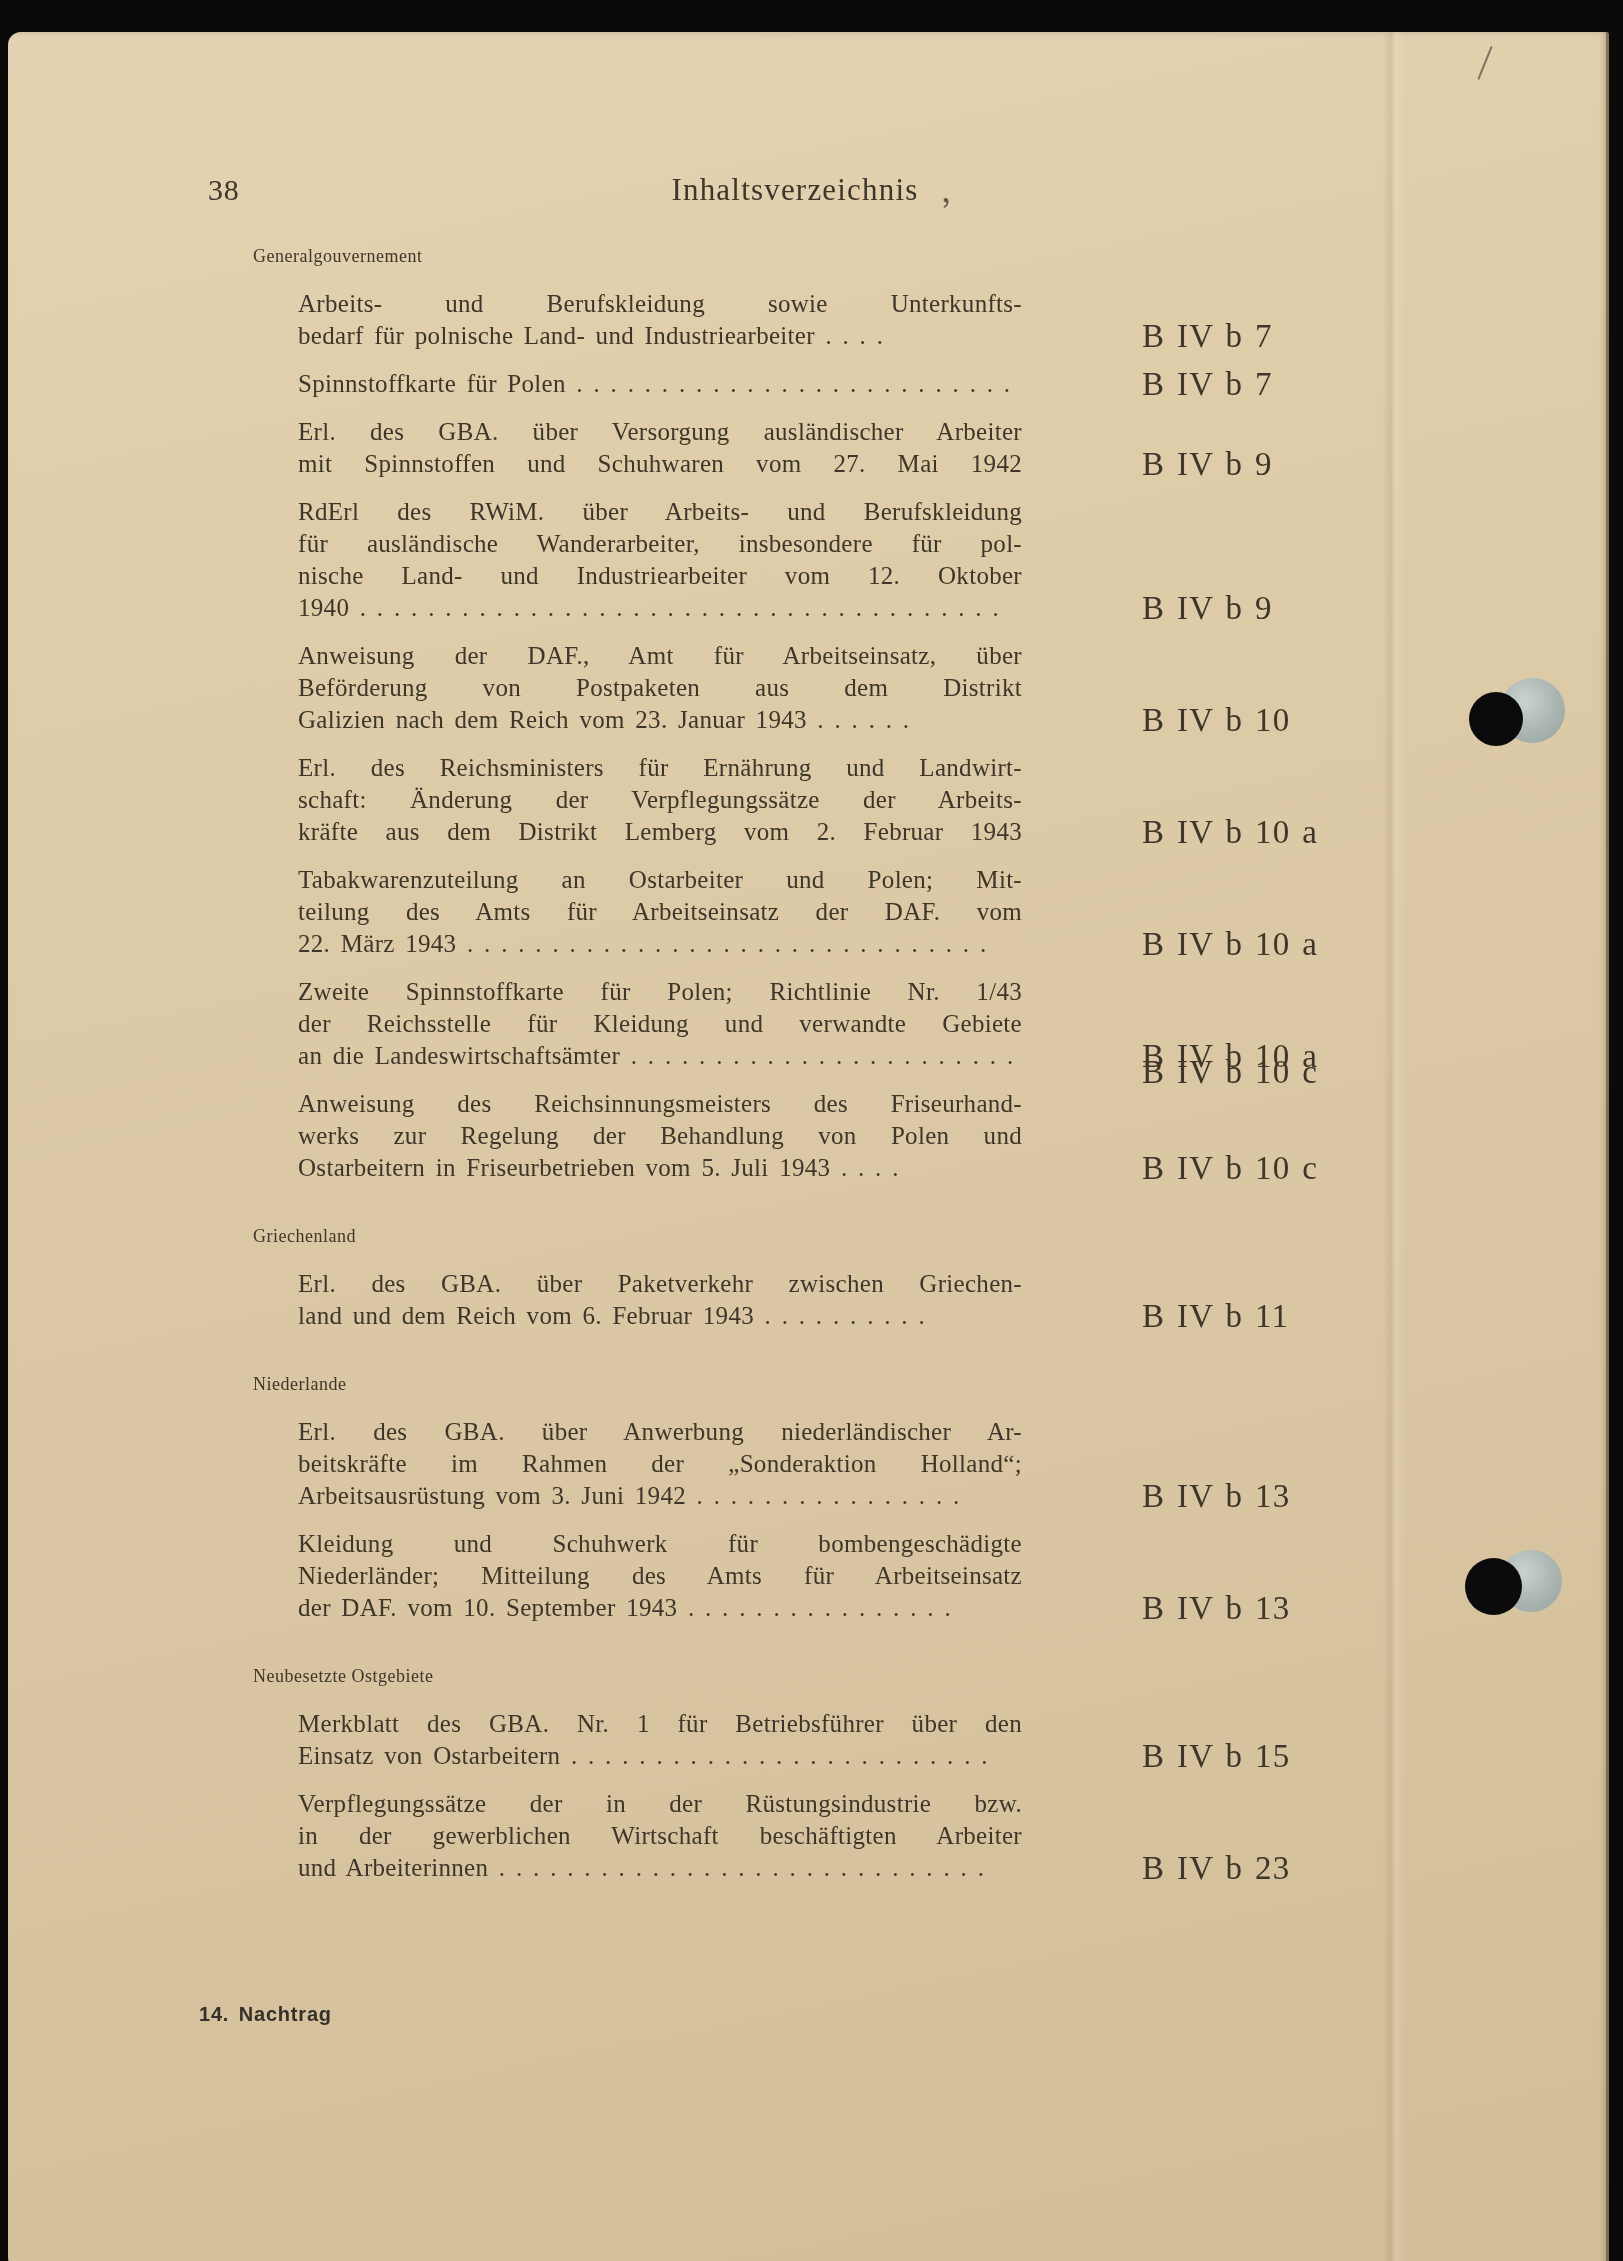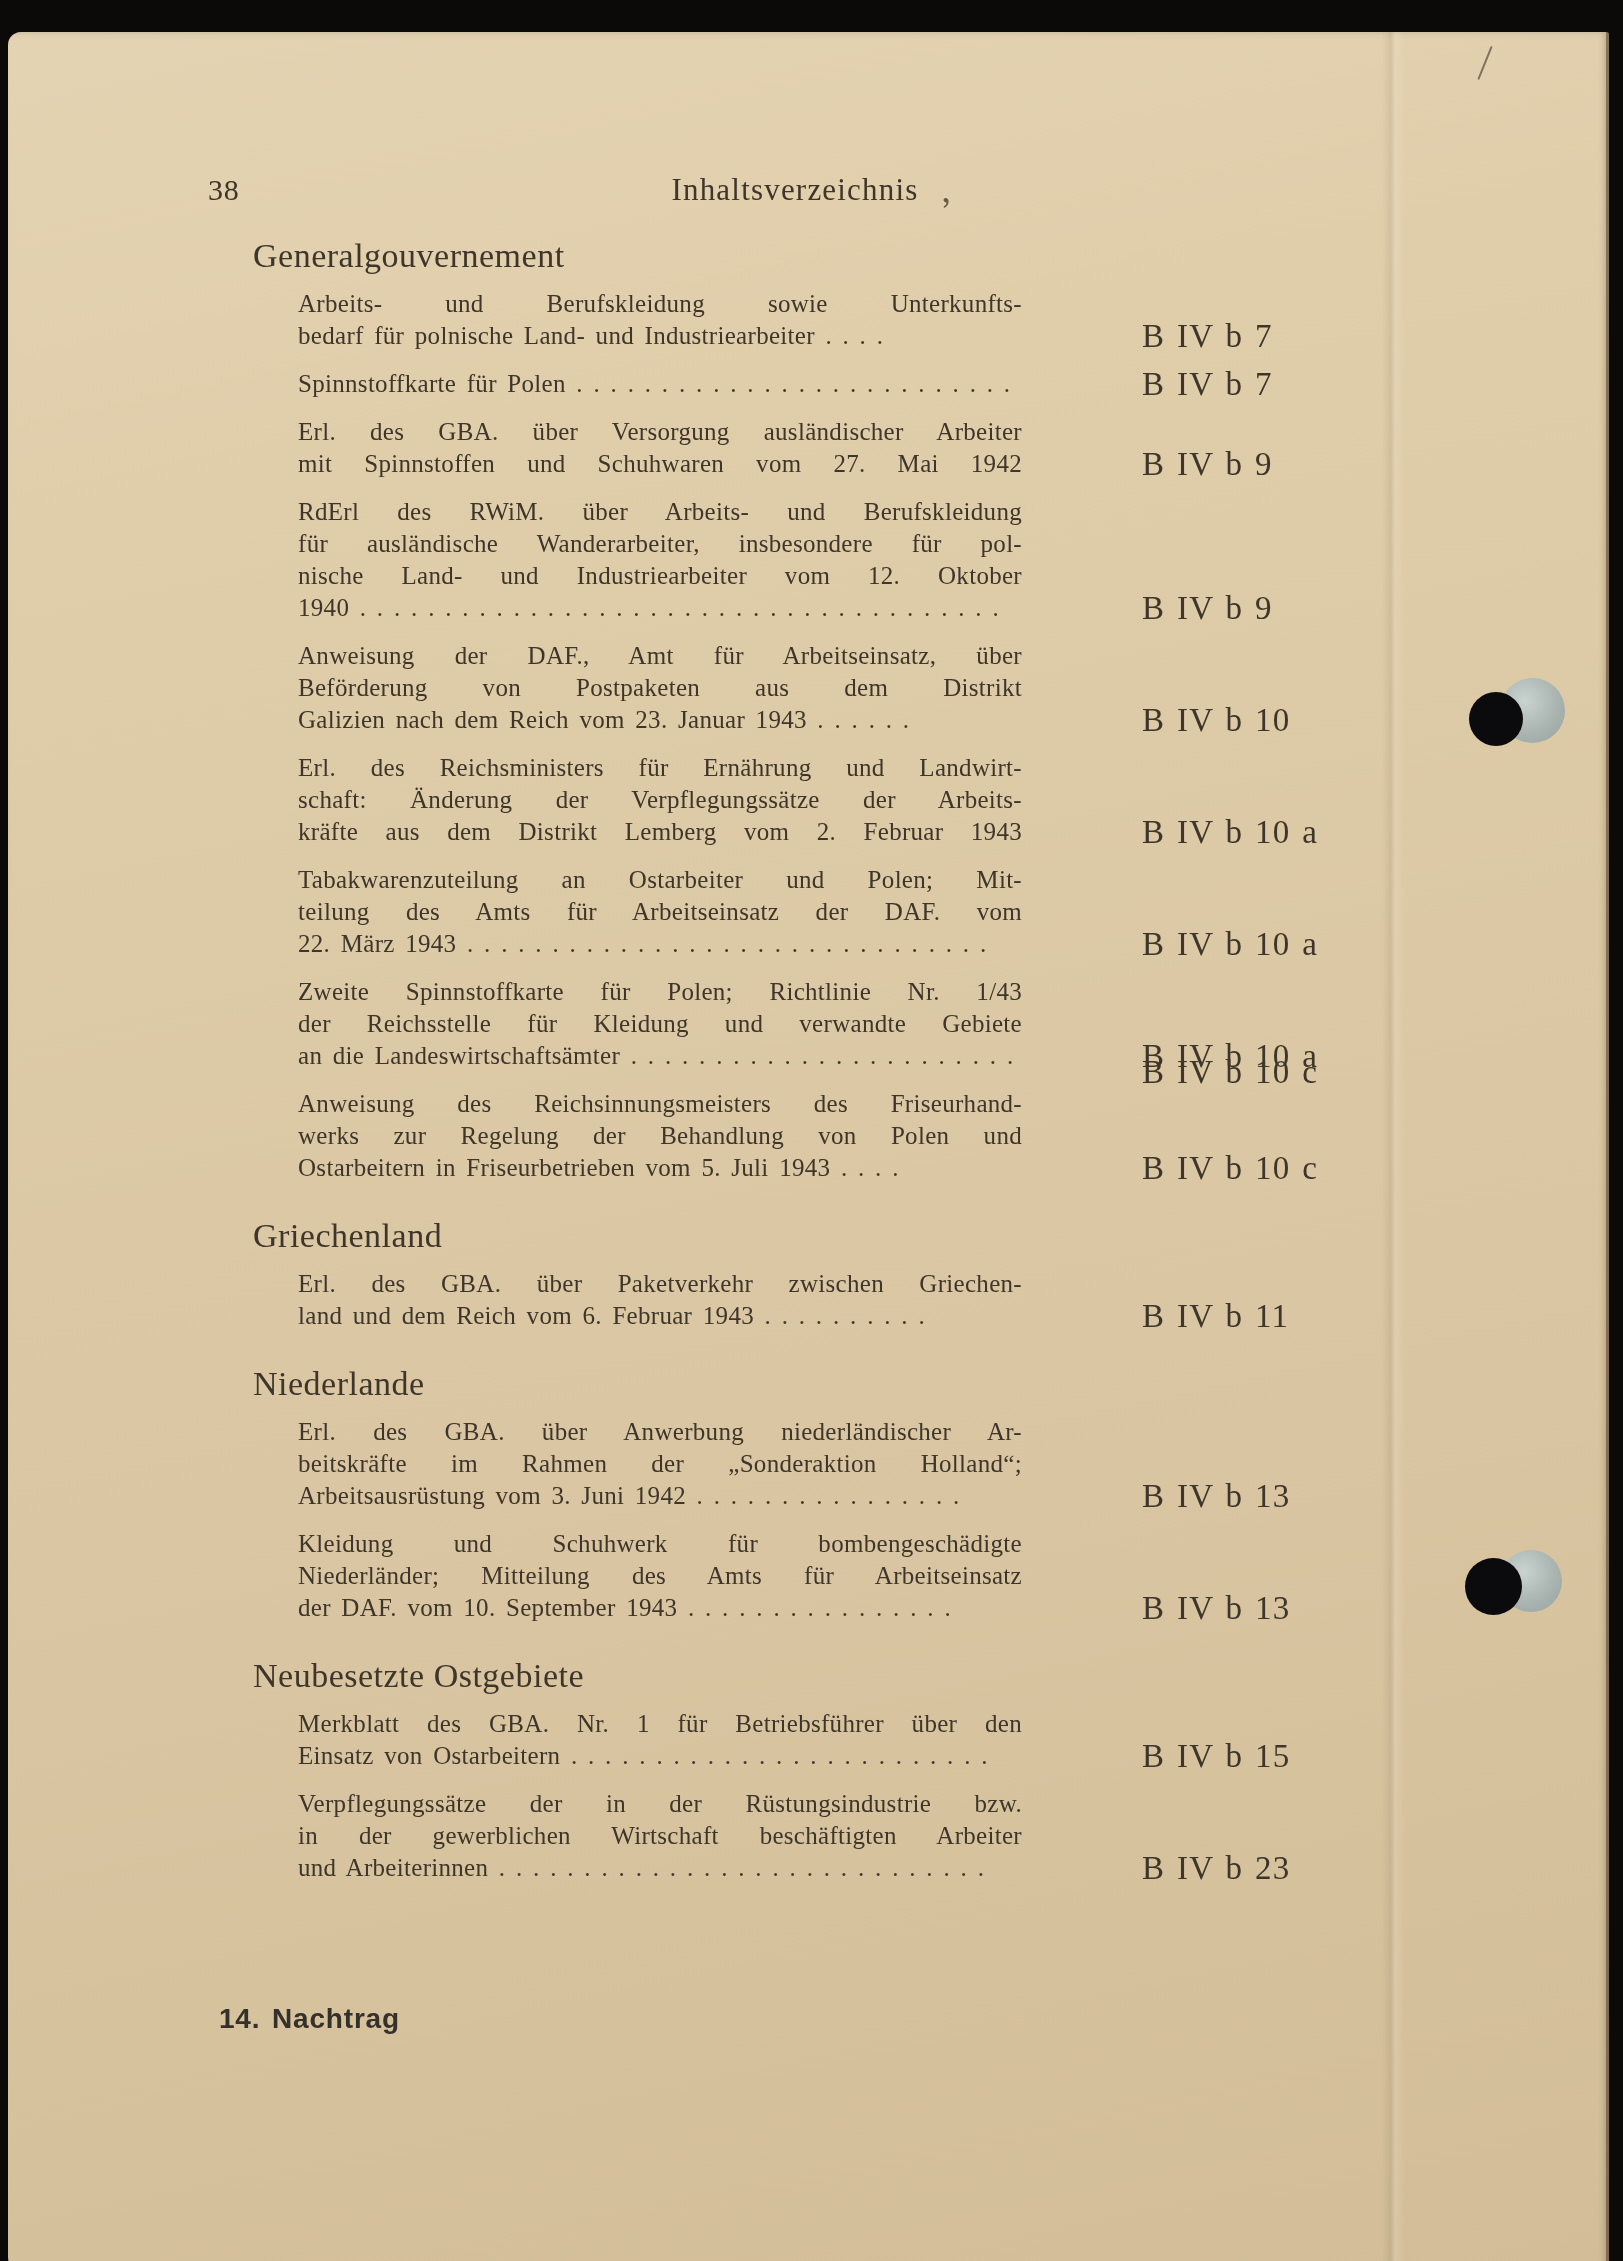--- a/index.html
+++ b/index.html
@@ -15,40 +15,40 @@
 
   .pgnum{position:absolute;left:200px;top:141px;font-size:30px;letter-spacing:0.8px;}
   .ptitle{position:absolute;left:503px;top:140px;width:568px;text-align:center;
         font-size:31px;letter-spacing:1.2px;}
   .hmark{position:absolute;left:932px;top:136px;font-size:37px;color:rgba(62,54,42,.75);
         transform:rotate(-8deg);}
   .pen{position:absolute;left:1476px;top:13px;width:2.4px;height:36px;
         background:rgba(45,40,33,.55);transform:rotate(22deg);border-radius:1.6px;}
 
   .toc{position:absolute;left:245px;top:208px;width:1234px;}
-  .sec{margin:36px 0 16px 0;font-size:34px;line-height:32px;letter-spacing:0.5px;}
+  .sec{margin:36px 0 16px 0;font-size:18px;line-height:32px;letter-spacing:0.5px;}
   .section:first-child .sec{margin-top:0;}
   .entry{position:relative;margin:0 0 16px 45px;width:1153px;font-size:25px;line-height:32px;}
   .etext{width:724px;}
   .ln{letter-spacing:0.3px;}
   .j{text-align:justify;text-align-last:justify;text-justify:inter-word;}
   .ld{white-space:nowrap;overflow:hidden;word-spacing:4px;}
   .ref{position:absolute;left:844px;bottom:0;font-size:33px;letter-spacing:1.2px;
         word-spacing:2.4px;white-space:nowrap;}
 
   .punch-ring{position:absolute;border-radius:50%;
         background:radial-gradient(circle at 38% 35%,#c9d3cf 0%,#aab5b1 55%,#96a29e 100%);}
   .punch-hole{position:absolute;border-radius:50%;background:#0b0b0d;}
   .ring1{left:1492px;top:646px;width:65px;height:65px;}
   .hole1{left:1461px;top:660px;width:54px;height:54px;}
   .ring2{left:1492px;top:1518px;width:62px;height:62px;}
   .hole2{left:1457px;top:1526px;width:57px;height:57px;}
 
-  .footer{position:absolute;left:211px;top:1971px;font-family:"Liberation Sans",sans-serif;
-        font-weight:700;font-size:28px;letter-spacing:0.8px;word-spacing:3.2px;color:#34302a;}
+  .footer{position:absolute;left:191px;top:1971px;font-family:"Liberation Sans",sans-serif;
+        font-weight:700;font-size:20px;letter-spacing:0.8px;word-spacing:3.2px;color:#34302a;}
 </style>
 </head>
 <body>
 
 <div class="page">
   <div class="paper">
     <div class="crease"></div>
     <div class="edge-line"></div>
 
     <div class="pgnum">38</div>

